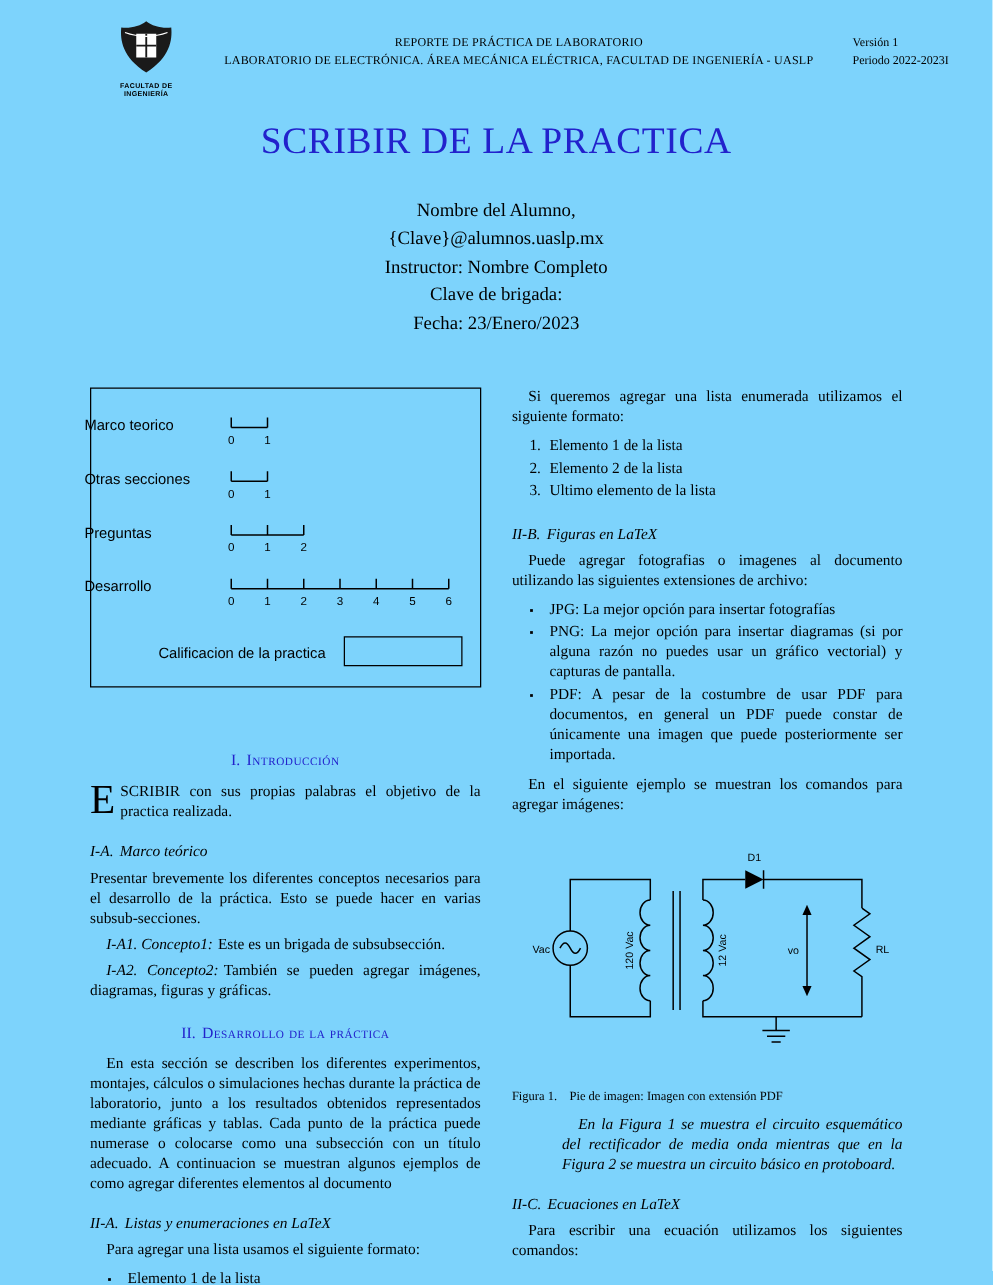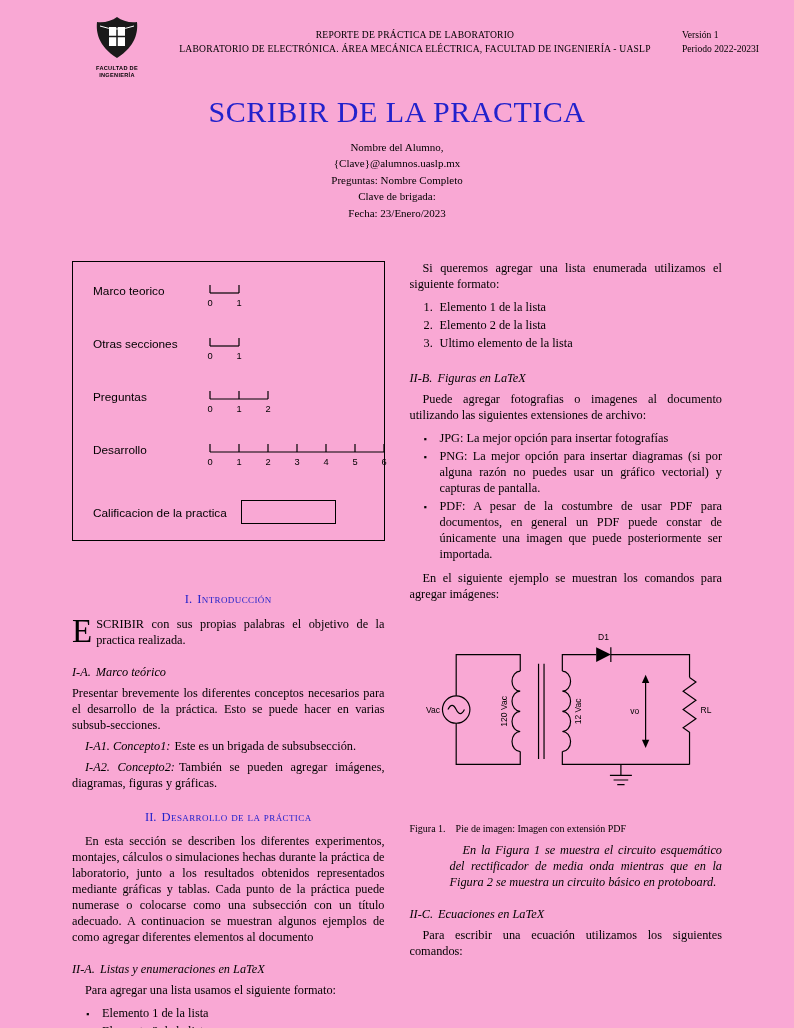--- a/index.html
+++ b/index.html
@@ -1,42 +1,42 @@
 <!DOCTYPE html>
 <html><head>
 <meta charset="utf-8">
 <style>
   * { box-sizing: border-box; }
   html,body { margin:0; padding:0; background:#ffffff; }
   .page {
     position: relative;
     width: 794px; height: 1028px;
     margin: 0 auto;
-    background: #f9a8d4;
+    background: #7dd3fc;
     color: #000;
     font-family: "Liberation Serif", serif;
     padding: 16px 24px 18px;
     overflow: hidden;
   }
   
   .hdr { display: flex; align-items: flex-start; }
   .logo-block { margin-left: 62px; width: 62px; text-align: center; flex: 0 0 auto; }
   .logo-cap { font-family: "Liberation Sans", sans-serif; font-size: 5.6px; font-weight: bold; letter-spacing: .3px; line-height: 1.25; margin-top: 1px; }
   .hdr-center { flex: 1; text-align: center; padding-top: 12px; font-size: 9.6px; letter-spacing: .2px; line-height: 1.5; }
   .hdr-right { width: 88px; flex: 0 0 auto; padding-top: 12px; font-size: 9.6px; line-height: 1.5; text-align: left; }
   
   .doc-title { margin: 16px 0 0; text-align: center; font-weight: 400; font-size: 30px; letter-spacing: .5px; color: #2222cc; }
-  .authors { margin-top: 10px; text-align: center; font-size: 11px; line-height: 1.5; }
+  .authors { margin-top: 28px; text-align: center; font-size: 15px; line-height: 1.5; }
   
   .cols { display: flex; gap: 25px; margin: 40px 48px 0; }
   .col { flex: 1 1 0; min-width: 0; display: flex; flex-direction: column; font-size: 12.3px; line-height: 1.3; text-align: justify; }
   p { margin: 0 0 5px; }
   p.indent { text-indent: 13px; }
   
-  .rubric { border: 1.4px solid #000; padding: 20px 14px 16px 20px; margin-bottom: 38px; display: flex; flex-direction: column; gap: 25px; }
+  .rubric { border: 1.4px solid #000; padding: 20px 14px 16px 20px; margin-bottom: 38px; display: flex; flex-direction: column; gap: 15px; align-items: flex-end; }
   .rub-row { display: flex; align-items: flex-start; }
   .rub-label { width: 112px; flex: 0 0 auto; font-family: "Liberation Sans", sans-serif; font-size: 11.8px; padding-top: 2px; }
   .rub-scale { flex: 0 0 auto; overflow: visible; }
   .rub-scale line { stroke: #000; stroke-width: 1.2; }
   .rub-scale text { font-family: "Liberation Sans", sans-serif; font-size: 9.3px; text-anchor: middle; fill:#000; }
   .rub-row.grade { align-items: center; margin-top: 6px; }
   .rub-row.grade .rub-label { width: auto; }
   .grade-box { width: 95px; height: 24px; border: 1.2px solid #000; margin-left: 14px; flex: 0 0 auto; }
   
   .sec { margin: 12px 0 9px; text-align: center; font-weight: 400; font-size: 12.6px; color: #2222cc; }
@@ -85,21 +85,21 @@
     <div class="hdr-right">
       <div>Versión 1</div>
       <div>Periodo 2022-2023I</div>
     </div>
   </div>
 
   <h1 class="doc-title">SCRIBIR DE LA PRACTICA</h1>
   <div class="authors">
     <div>Nombre del Alumno,</div>
     <div>{Clave}@alumnos.uaslp.mx</div>
-    <div>Preguntas: Nombre Completo</div>
+    <div>Instructor: Nombre Completo</div>
     <div>Clave de brigada:</div>
     <div>Fecha: 23/Enero/2023</div>
   </div>
 
   <div class="cols">
 
     <div class="col">
 
       <div class="rubric">
         <div class="rub-row">

